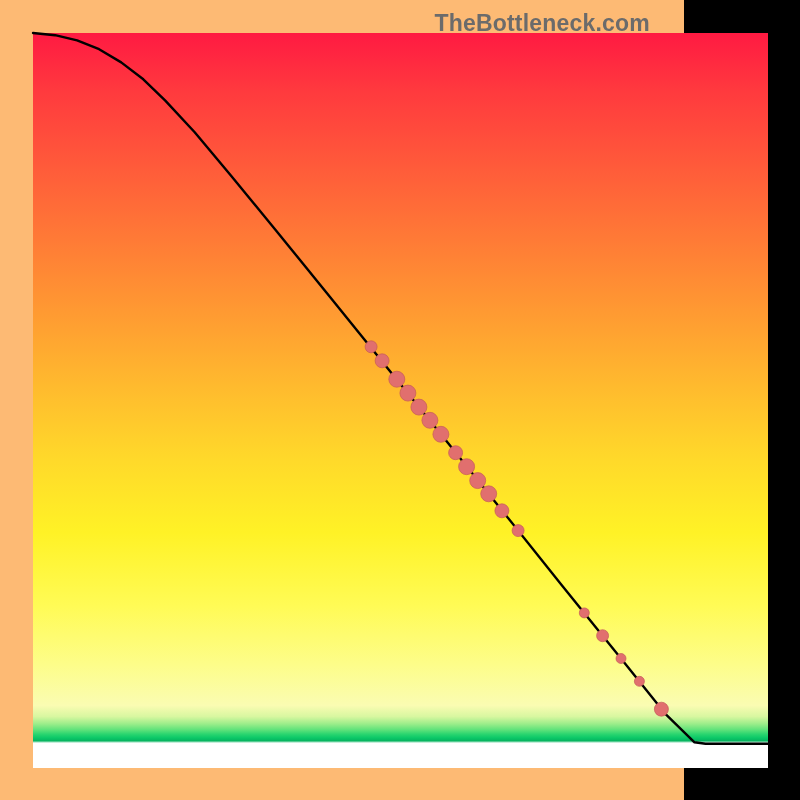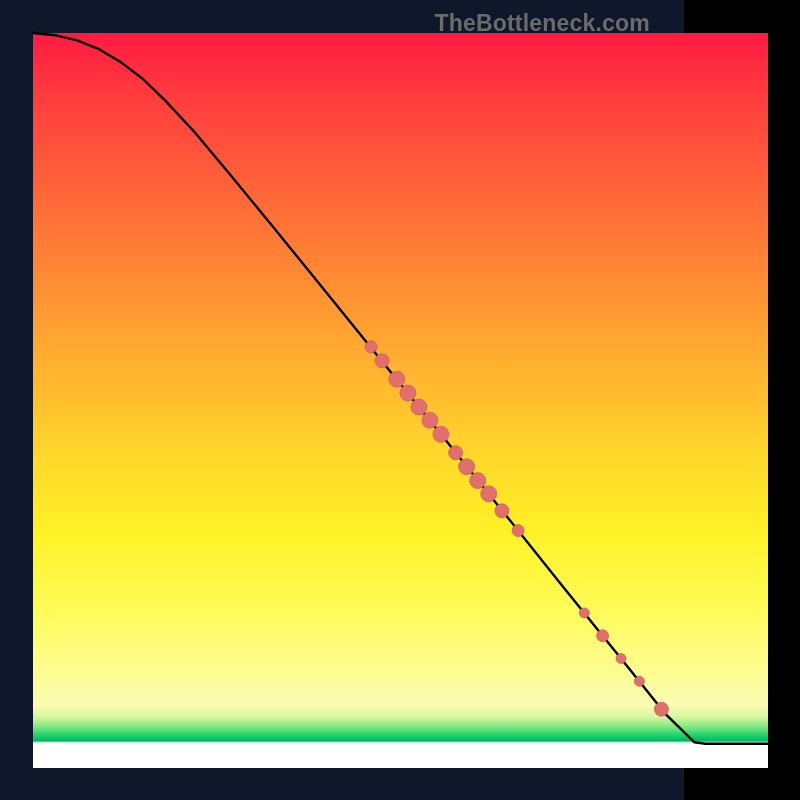--- a/index.html
+++ b/index.html
@@ -8,21 +8,21 @@
     width: 800px;
     height: 800px;
     overflow: hidden;
     background: #000;
     font-family: Arial, Helvetica, sans-serif;
   }
   .frame {
     position: relative;
     width: 684px;
     height: 800px;
-    background: #0f172a;
+    background: #fdba74;
   }
   .plot-area {
     position: absolute;
     left: 33px;
     top: 33px;
     width: 735px;
     height: 735px;
     
     background: linear-gradient(
       to bottom,

